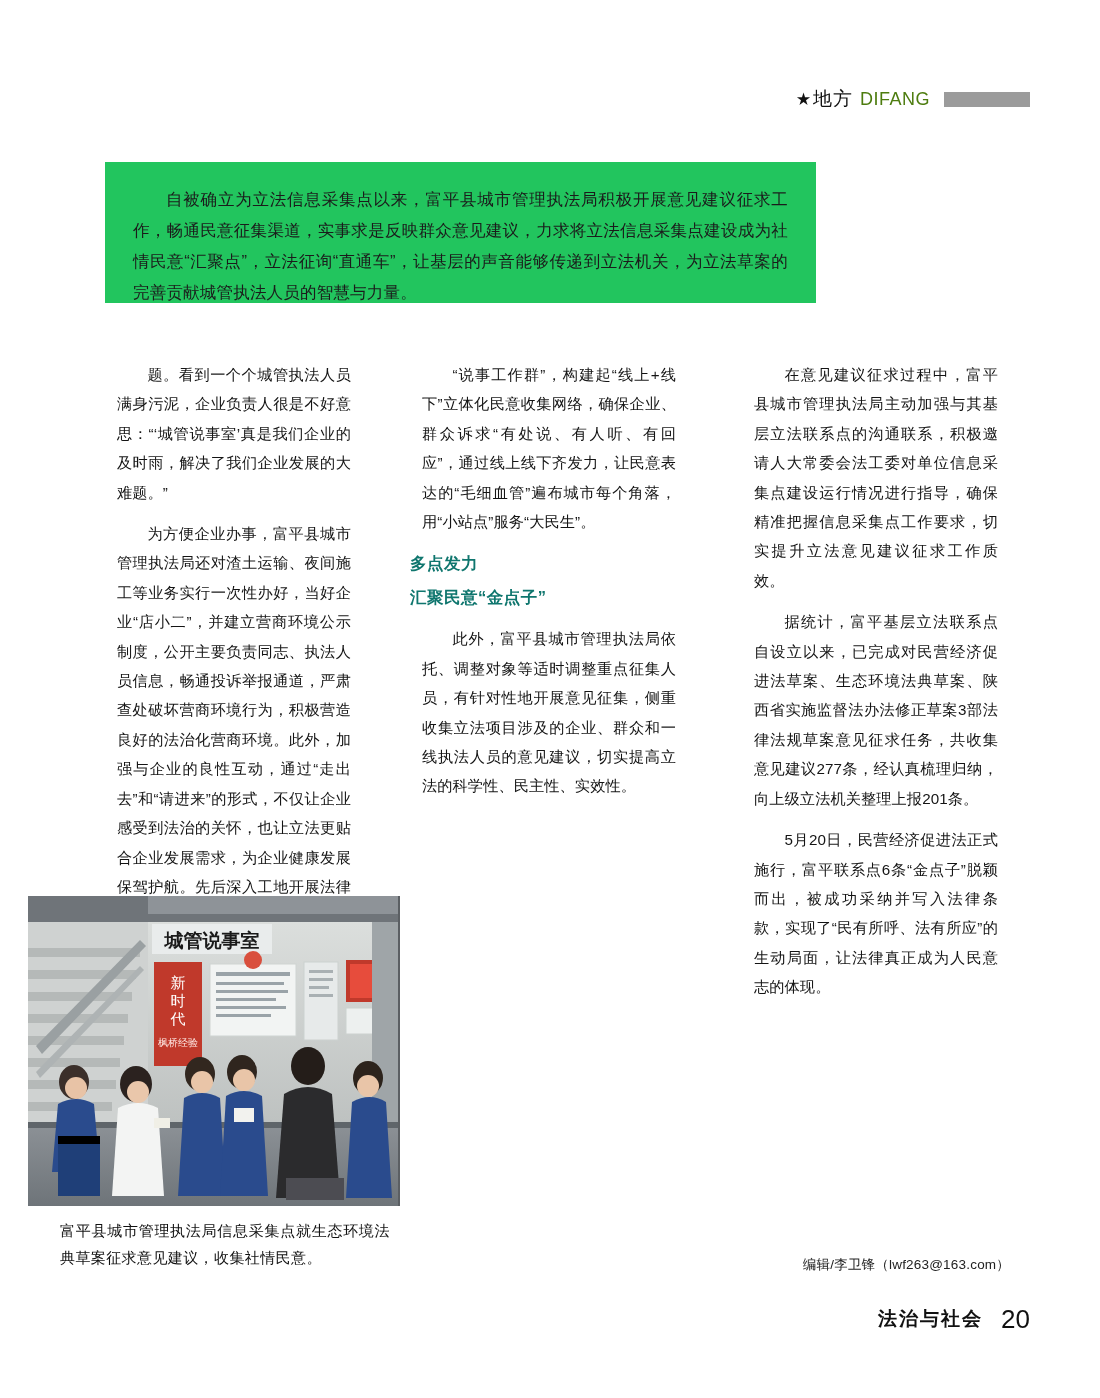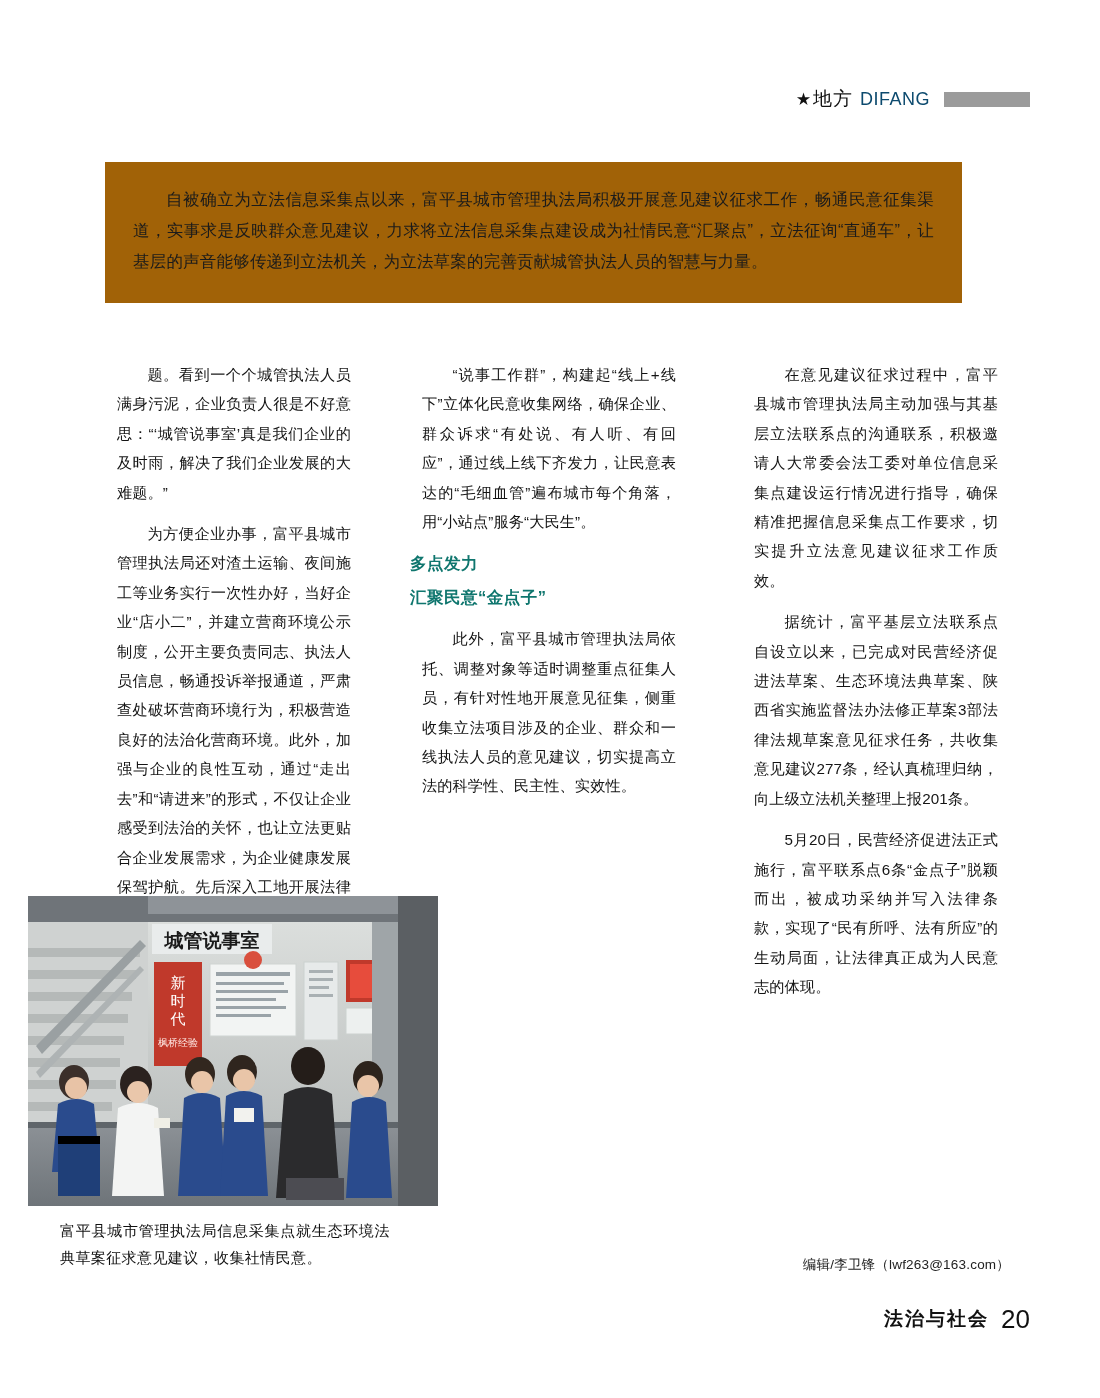--- a/index.html
+++ b/index.html
@@ -38,39 +38,39 @@
   .header .cn {
     font-family: "Liberation Sans", sans-serif;
     font-size: 19px;
     font-weight: normal;
     letter-spacing: 1px;
     color: #111;
   }
   .header .en {
     font-family: "Liberation Sans", sans-serif;
     font-size: 18px;
-    color: #0c4a6e;
+    color: #4d7c0f;
     margin-left: 7px;
     letter-spacing: 0.5px;
   }
   .header .bar {
     width: 86px;
     height: 15px;
     background: #9b9b9b;
     margin-left: 14px;
   }
 
   
   .lead-box {
     position: absolute;
     left: 105px;
     top: 162px;
-    width: 857px;
+    width: 711px;
     height: 141px;
-    background: #a16207;
+    background: #22c55e;
   }
   .lead-box p {
     margin: 0;
     padding: 22px 28px 0 28px;
     font-family: "Liberation Sans", sans-serif;
     font-size: 16.5px;
     line-height: 31px;
     color: #1b1b1b;
     text-align: justify;
     text-indent: 2em;
@@ -104,21 +104,21 @@
     line-height: 30px;
     letter-spacing: 0.5px;
     margin-top: 4px;
   }
 
   
   .photo {
     position: absolute;
     left: 28px;
     top: 896px;
-    width: 410px;
+    width: 372px;
     height: 310px;
     overflow: hidden;
     background: #5b5f63;
   }
   .photo svg { display: block; }
 
   .caption {
     position: absolute;
     left: 60px;
     top: 1218px;
@@ -149,21 +149,21 @@
     bottom: 66px;
     display: flex;
     align-items: center;
   }
   .footer .mag {
     font-family: "Liberation Sans", sans-serif;
     font-size: 19px;
     font-weight: bold;
     letter-spacing: 2px;
     color: #111;
-    margin-right: 12px;
+    margin-right: 18px;
   }
   .footer .pageno {
     font-family: "Liberation Sans", sans-serif;
     font-size: 26px;
     color: #111;
     line-height: 1;
   }
 </style>
 </head>
 <body>

